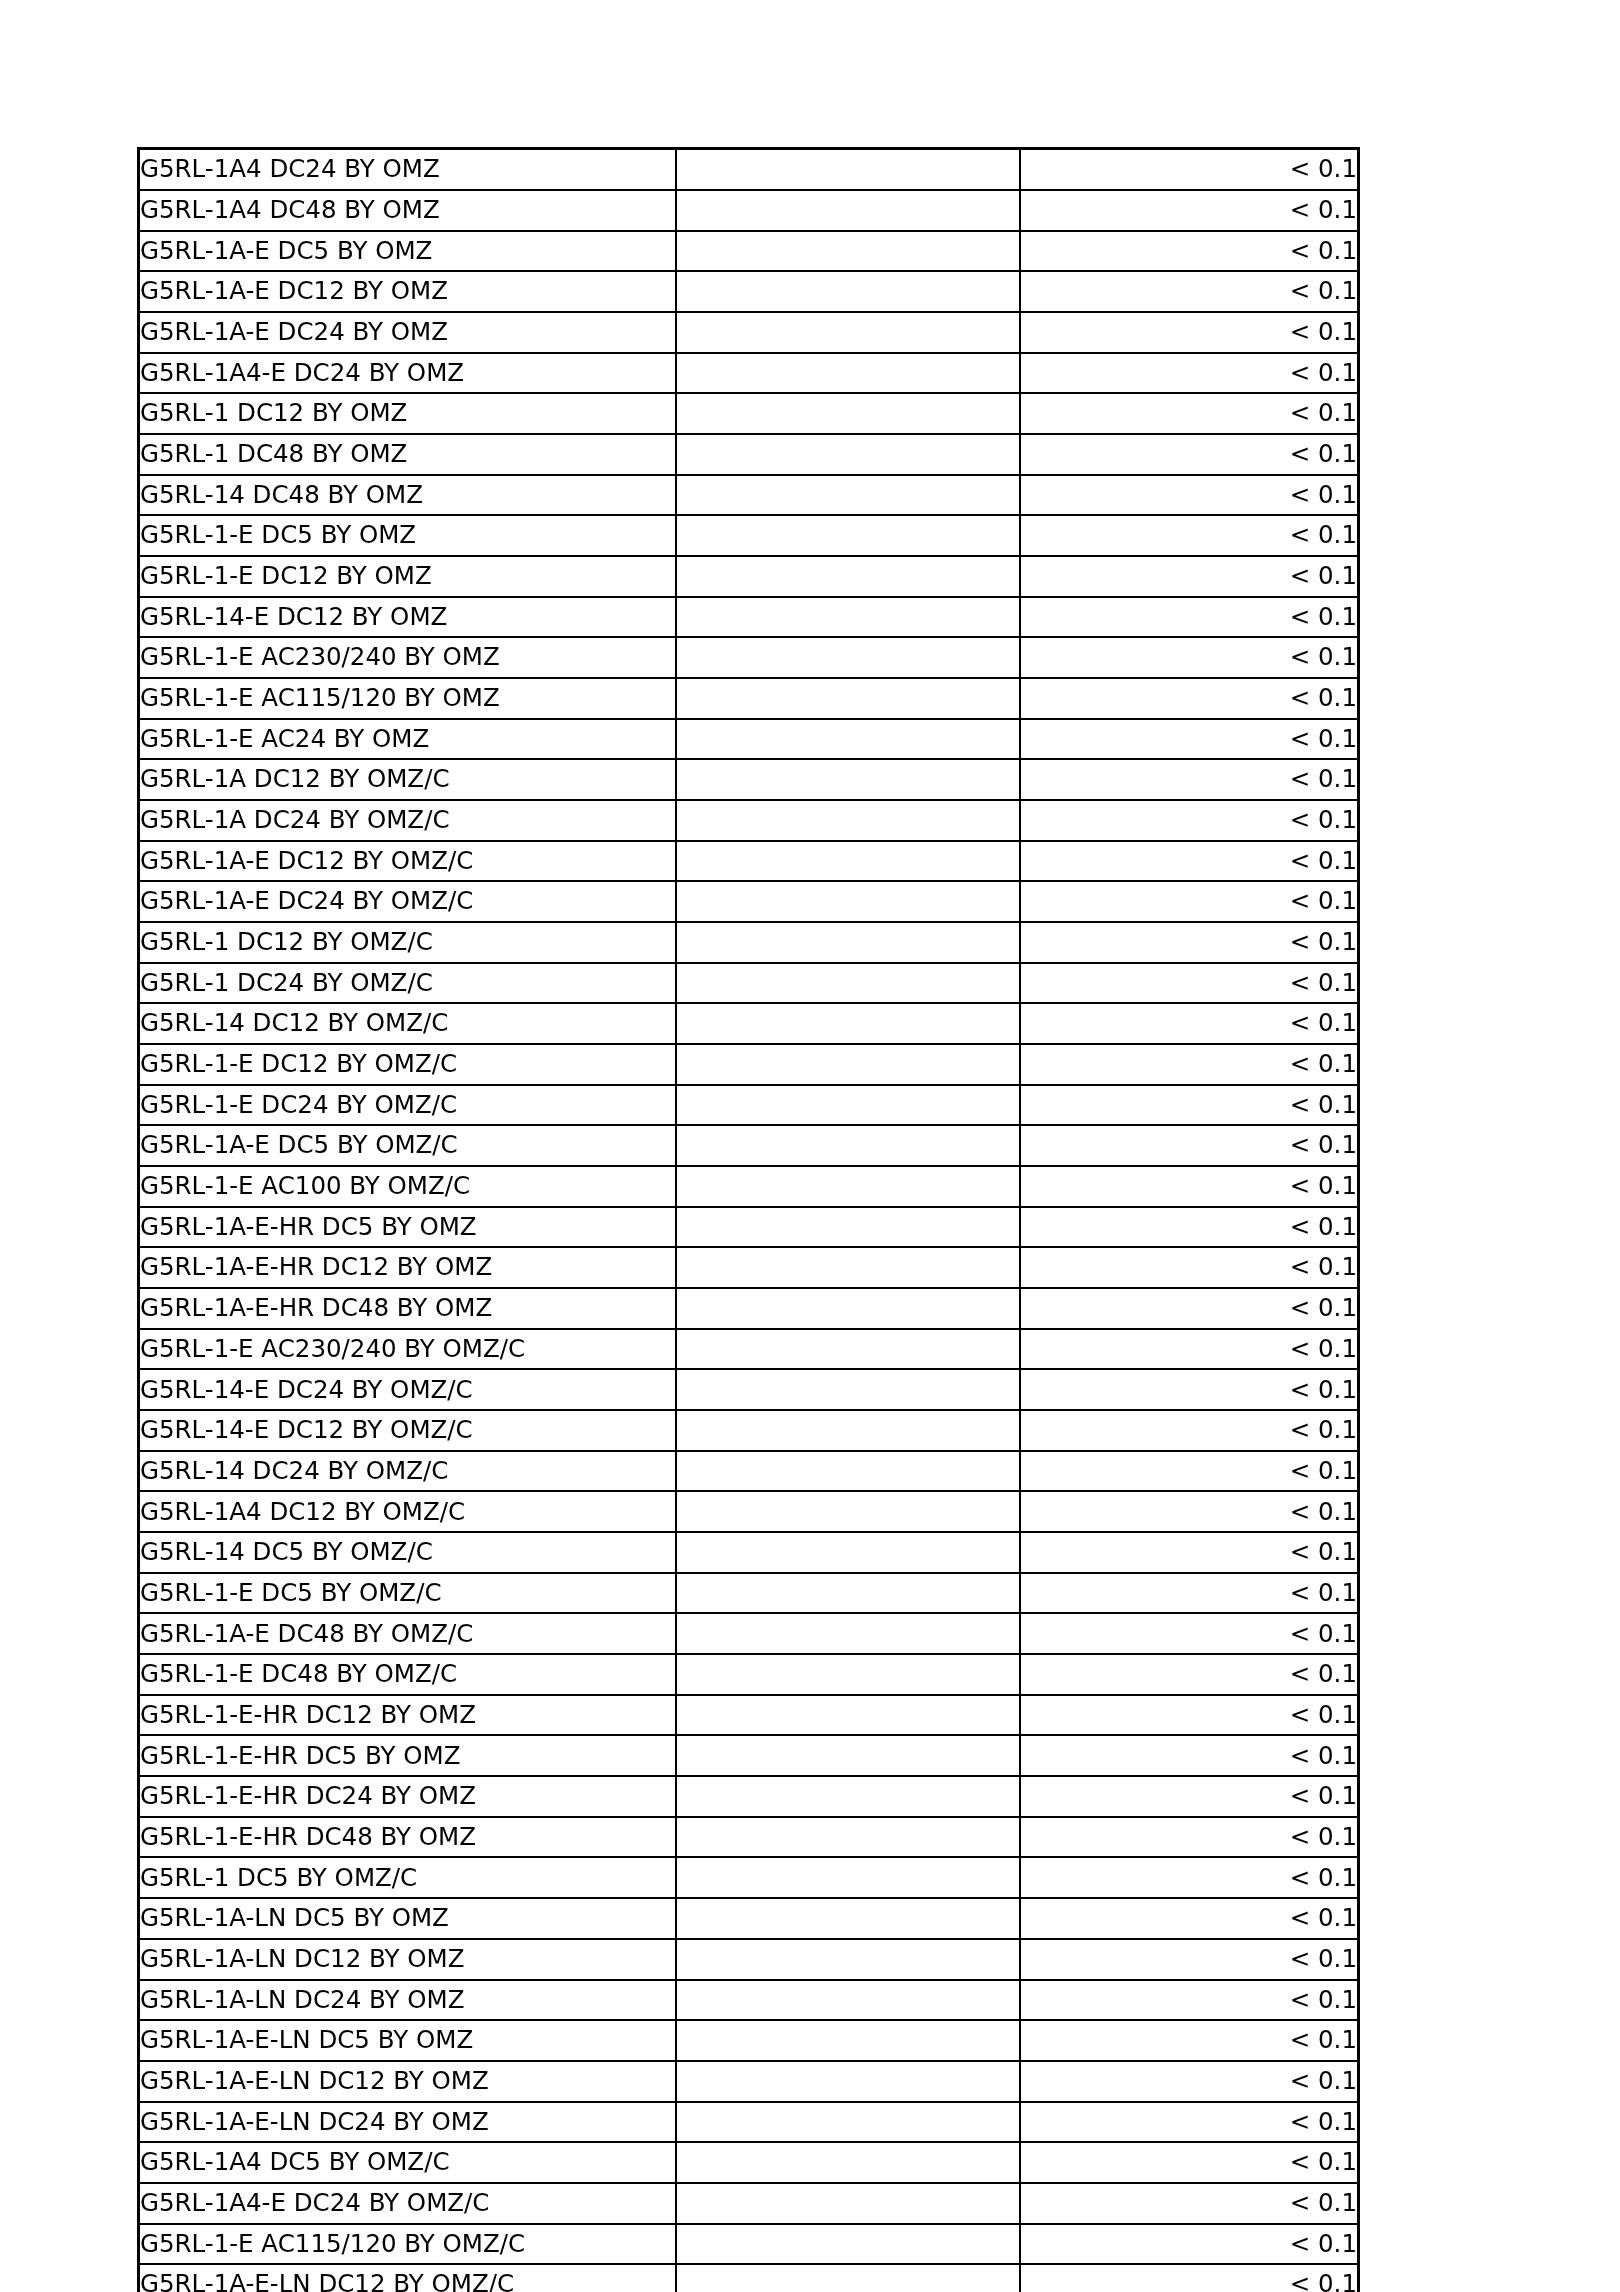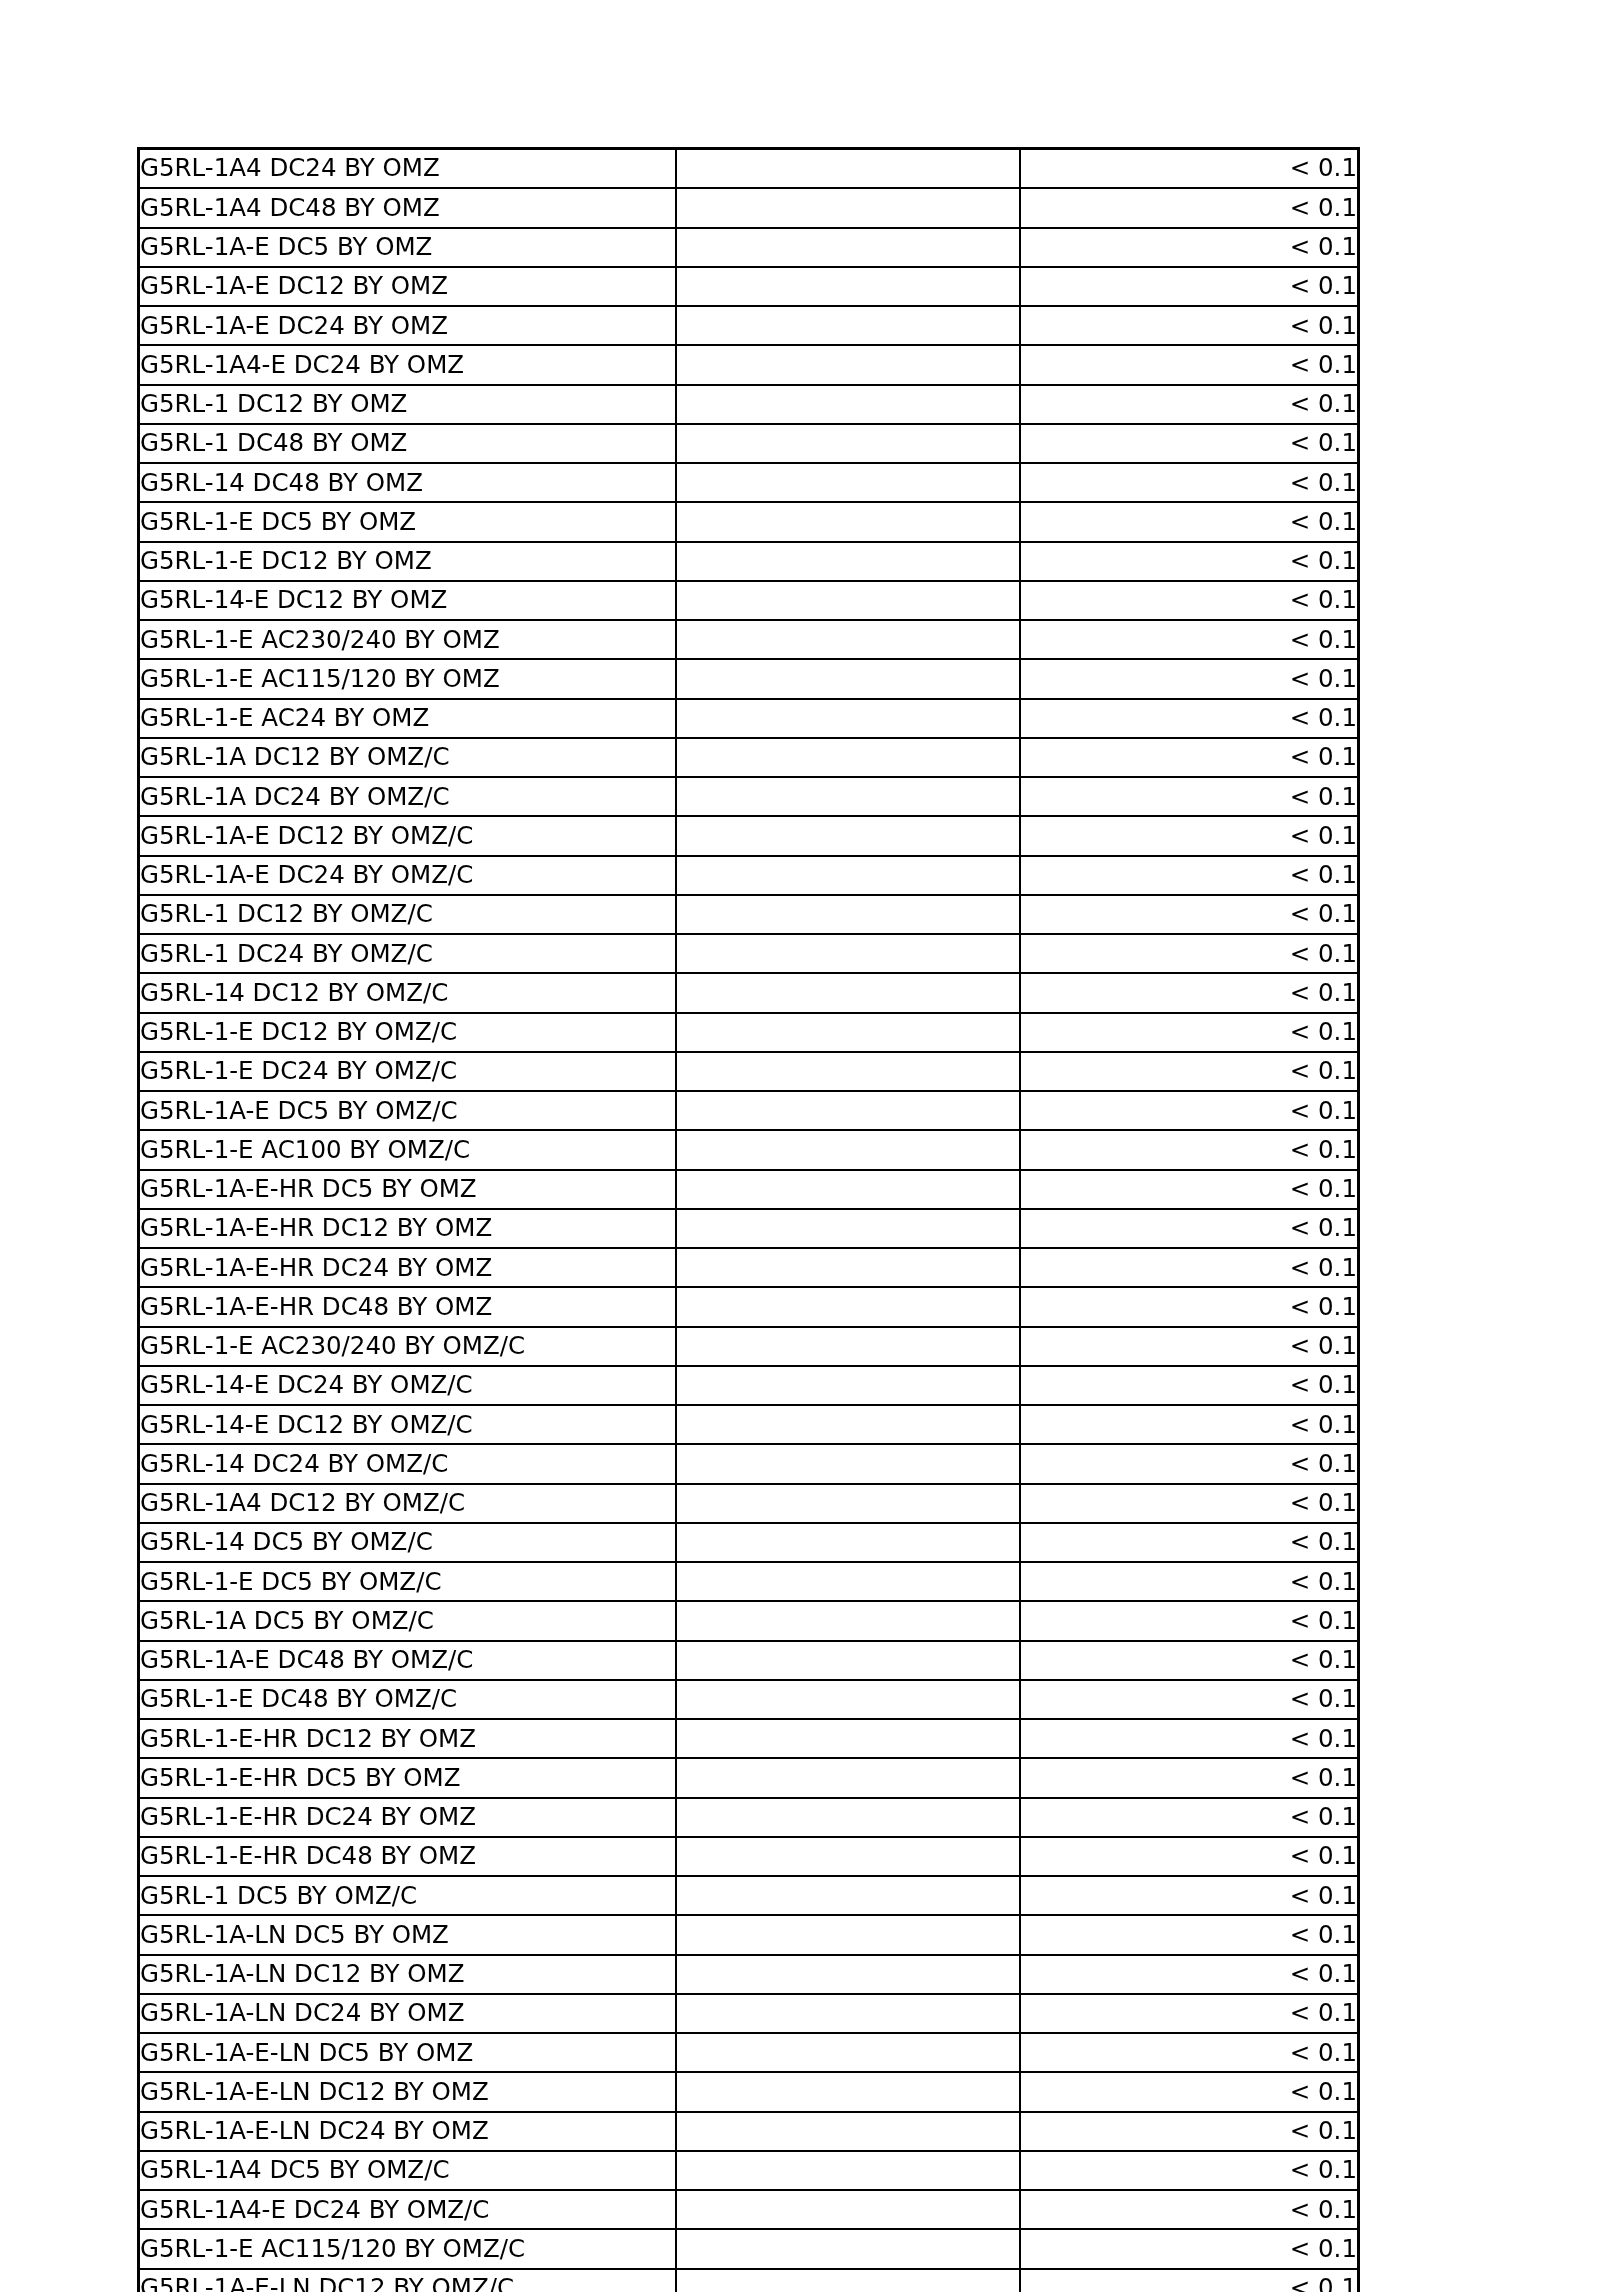--- a/index.html
+++ b/index.html
@@ -218,25 +218,20 @@
     <td class="c-mid"></td>
     <td class="c-val">&lt; 0.1</td>
   </tr>
 
   <tr>
     <td class="c-part">G5RL-1A-E-HR DC12 BY OMZ</td>
     <td class="c-mid"></td>
     <td class="c-val">&lt; 0.1</td>
   </tr>
 
-  <tr>
-    <td class="c-part">G5RL-1A-E-HR DC24 BY OMZ</td>
-    <td class="c-mid"></td>
-    <td class="c-val">&lt; 0.1</td>
-  </tr>
 
   <tr>
     <td class="c-part">G5RL-1A-E-HR DC48 BY OMZ</td>
     <td class="c-mid"></td>
     <td class="c-val">&lt; 0.1</td>
   </tr>
 
   <tr>
     <td class="c-part">G5RL-1-E AC230/240 BY OMZ/C</td>
     <td class="c-mid"></td>
@@ -272,25 +267,20 @@
     <td class="c-mid"></td>
     <td class="c-val">&lt; 0.1</td>
   </tr>
 
   <tr>
     <td class="c-part">G5RL-1-E DC5 BY OMZ/C</td>
     <td class="c-mid"></td>
     <td class="c-val">&lt; 0.1</td>
   </tr>
 
-  <tr>
-    <td class="c-part">G5RL-1A DC5 BY OMZ/C</td>
-    <td class="c-mid"></td>
-    <td class="c-val">&lt; 0.1</td>
-  </tr>
 
   <tr>
     <td class="c-part">G5RL-1A-E DC48 BY OMZ/C</td>
     <td class="c-mid"></td>
     <td class="c-val">&lt; 0.1</td>
   </tr>
 
   <tr>
     <td class="c-part">G5RL-1-E DC48 BY OMZ/C</td>
     <td class="c-mid"></td>

